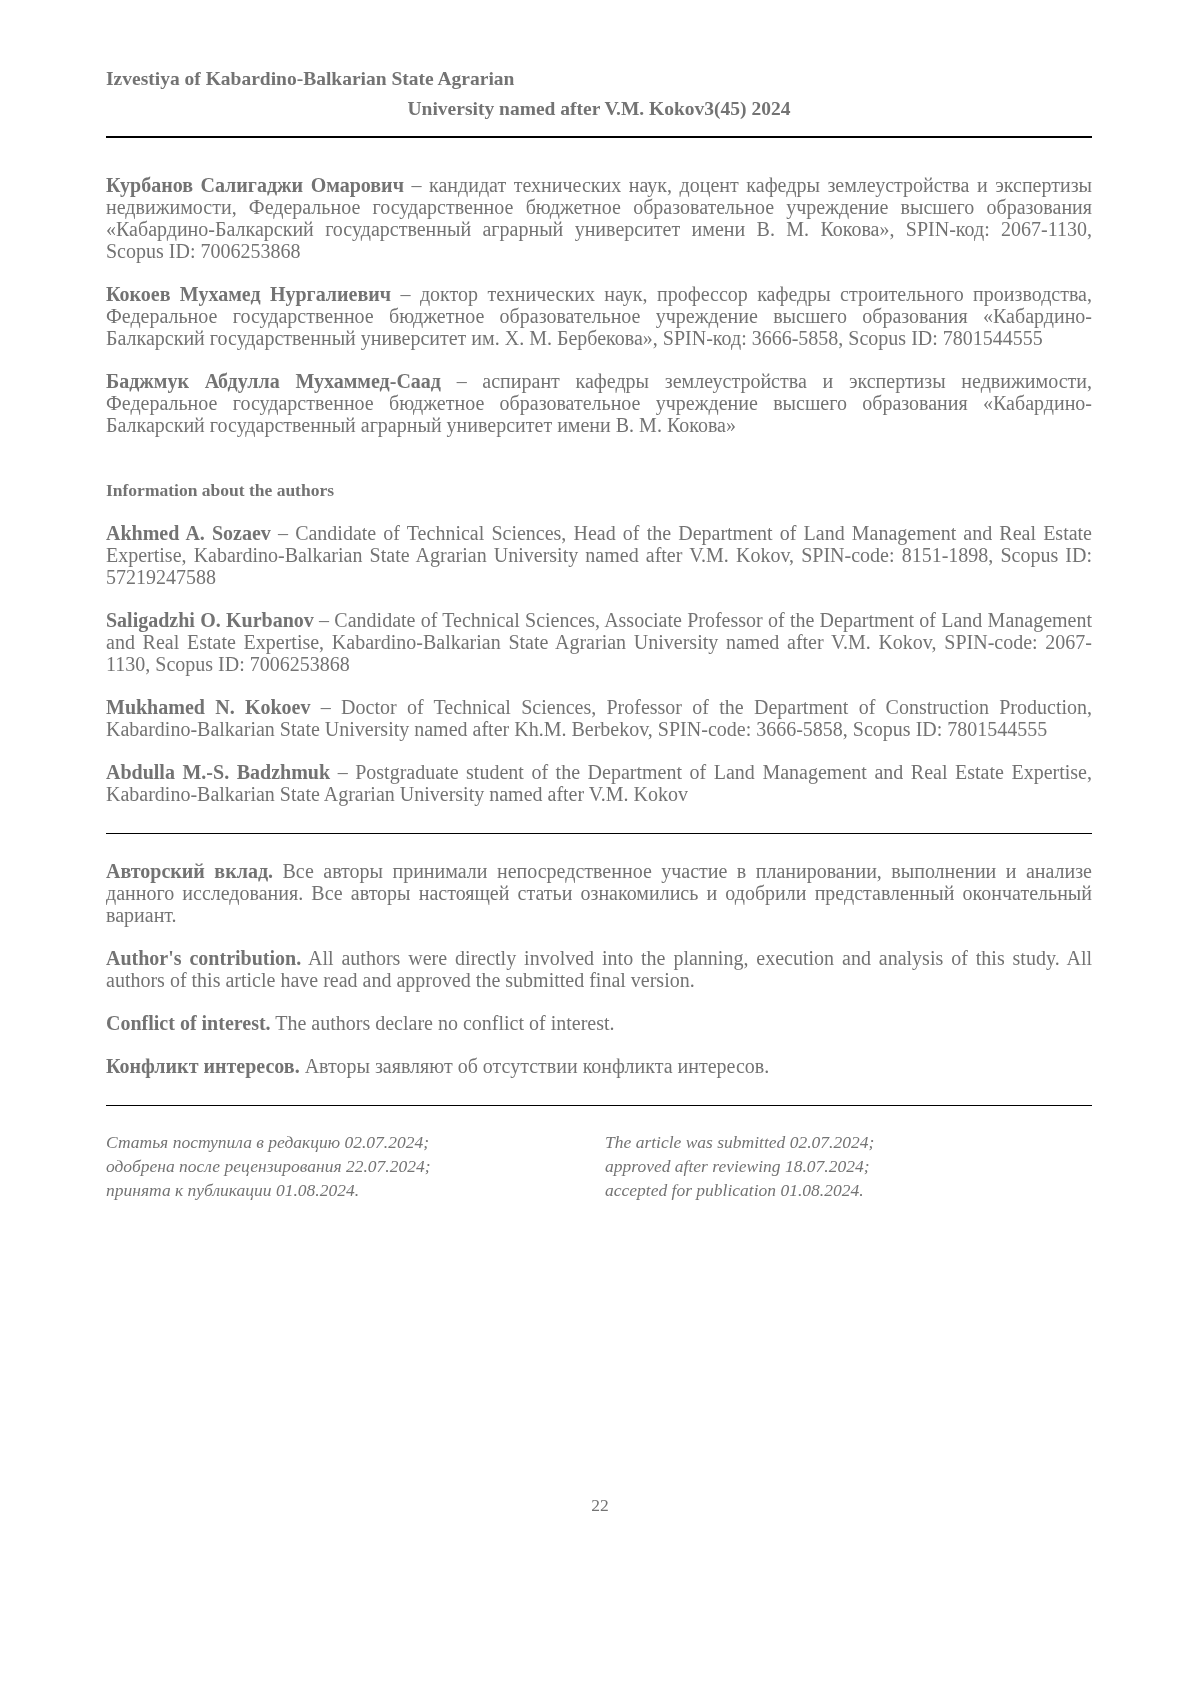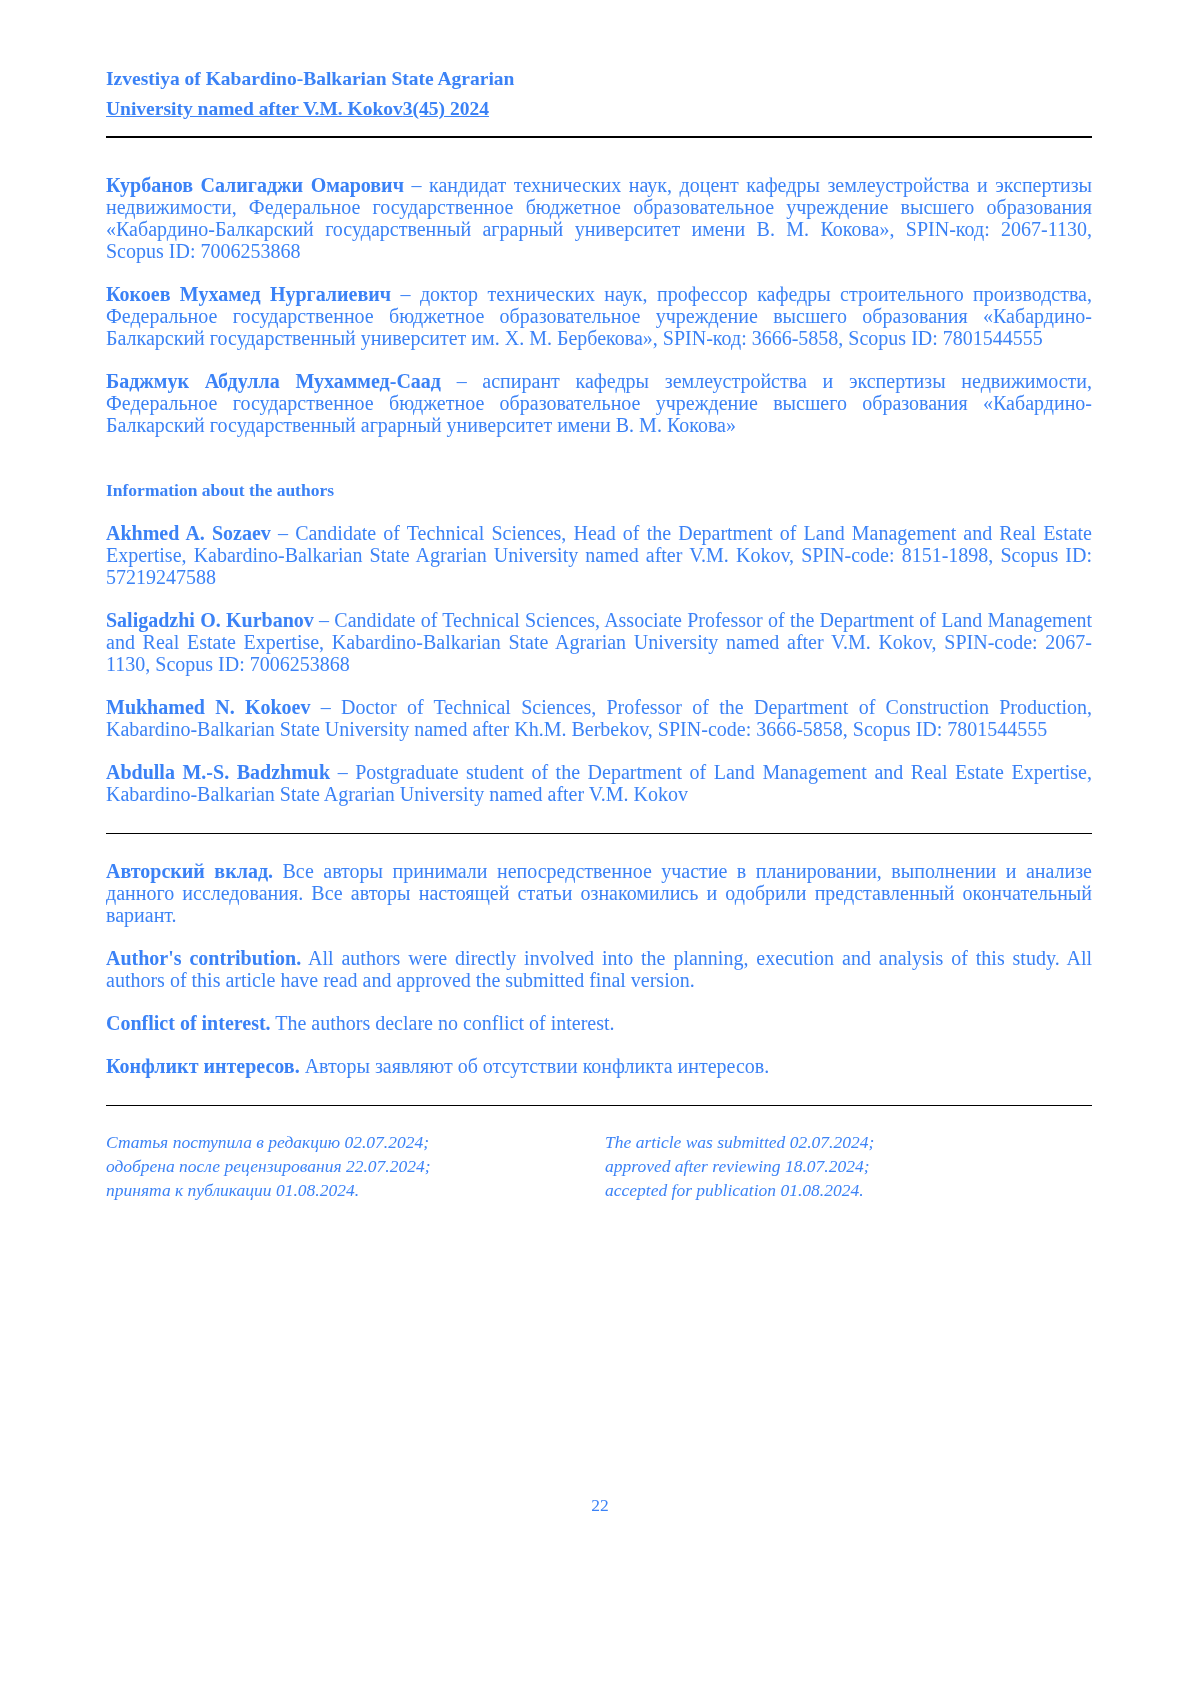--- a/index.html
+++ b/index.html
@@ -3,28 +3,28 @@
 <meta charset="utf-8">
 <style>
   * { margin: 0; padding: 0; box-sizing: border-box; }
   html, body { background: #ffffff; }
   .page {
     position: relative;
     width: 1200px;
     height: 1697px;
     margin: 0 auto;
     background: #ffffff;
-    color: #3b82f6;
+    color: #737373;
     font-family: "Liberation Serif", serif;
     overflow: hidden;
   }
   .content { padding: 64px 108px 0 106px; }
 
   .page-header { font-weight: bold; font-size: 19.5px; line-height: 30px; }
-  .header-line2 { display: flex; justify-content: flex-start; align-items: baseline; text-decoration: underline; }
+  .header-line2 { display: flex; justify-content: center; align-items: baseline; }
   .rule-thick { border: none; border-top: 2px solid #000; margin-top: 12px; }
   .rule-thin  { border: none; border-top: 1px solid #000; margin-top: 28px; }
 
   .para {
     font-size: 20px;
     line-height: 22px;
     text-align: justify;
     margin-top: 21px;
   }
   .para b { font-weight: bold; }

